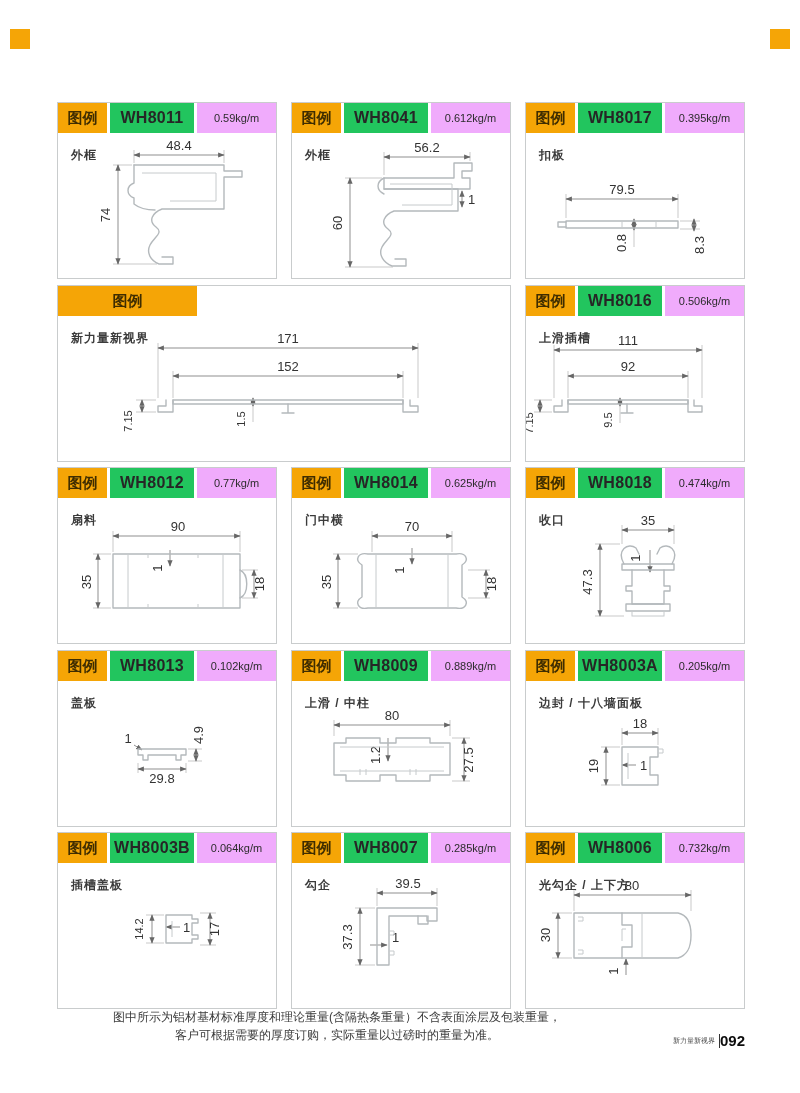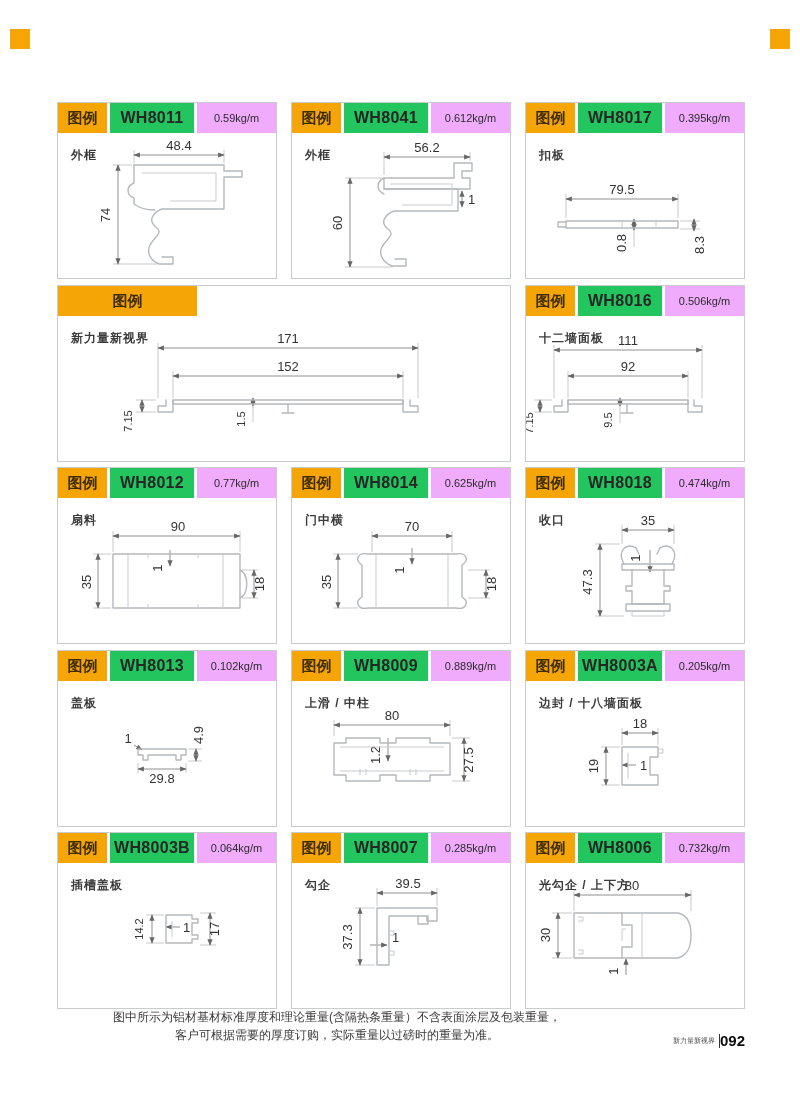--- a/index.html
+++ b/index.html
@@ -162,21 +162,21 @@
         <path class="p" d="M230,88 V97 M224,97 H236"></path>
       </svg>
     </div>
 
     <div class="cell">
       <div class="hdr">
         <div class="seg seg-legend">图例</div>
         <div class="seg seg-model">WH8016</div>
         <div class="seg seg-weight">0.506kg/m</div>
       </div>
-      <div class="cell-name">十二墙面板</div>
+      <div class="cell-name">上滑插槽</div>
       <svg class="draw" width="218" height="146" viewBox="0 0 218 146">
         <line class="e" x1="28" y1="82" x2="28" y2="29"></line>
           <line class="e" x1="176" y1="82" x2="176" y2="29"></line>
         <line class="d" x1="28" y1="34" x2="176" y2="34" marker-start="url(#ar)" marker-end="url(#ar)"></line>
         <text class="t" x="102" y="29" text-anchor="middle">111</text>
         <line class="e" x1="42" y1="82" x2="42" y2="55"></line>
           <line class="e" x1="162" y1="82" x2="162" y2="55"></line>
         <line class="d" x1="42" y1="60" x2="162" y2="60" marker-start="url(#ar)" marker-end="url(#ar)"></line>
         <text class="t" x="102" y="55" text-anchor="middle">92</text>
         <line class="e" x1="26" y1="84" x2="8" y2="84"></line>

